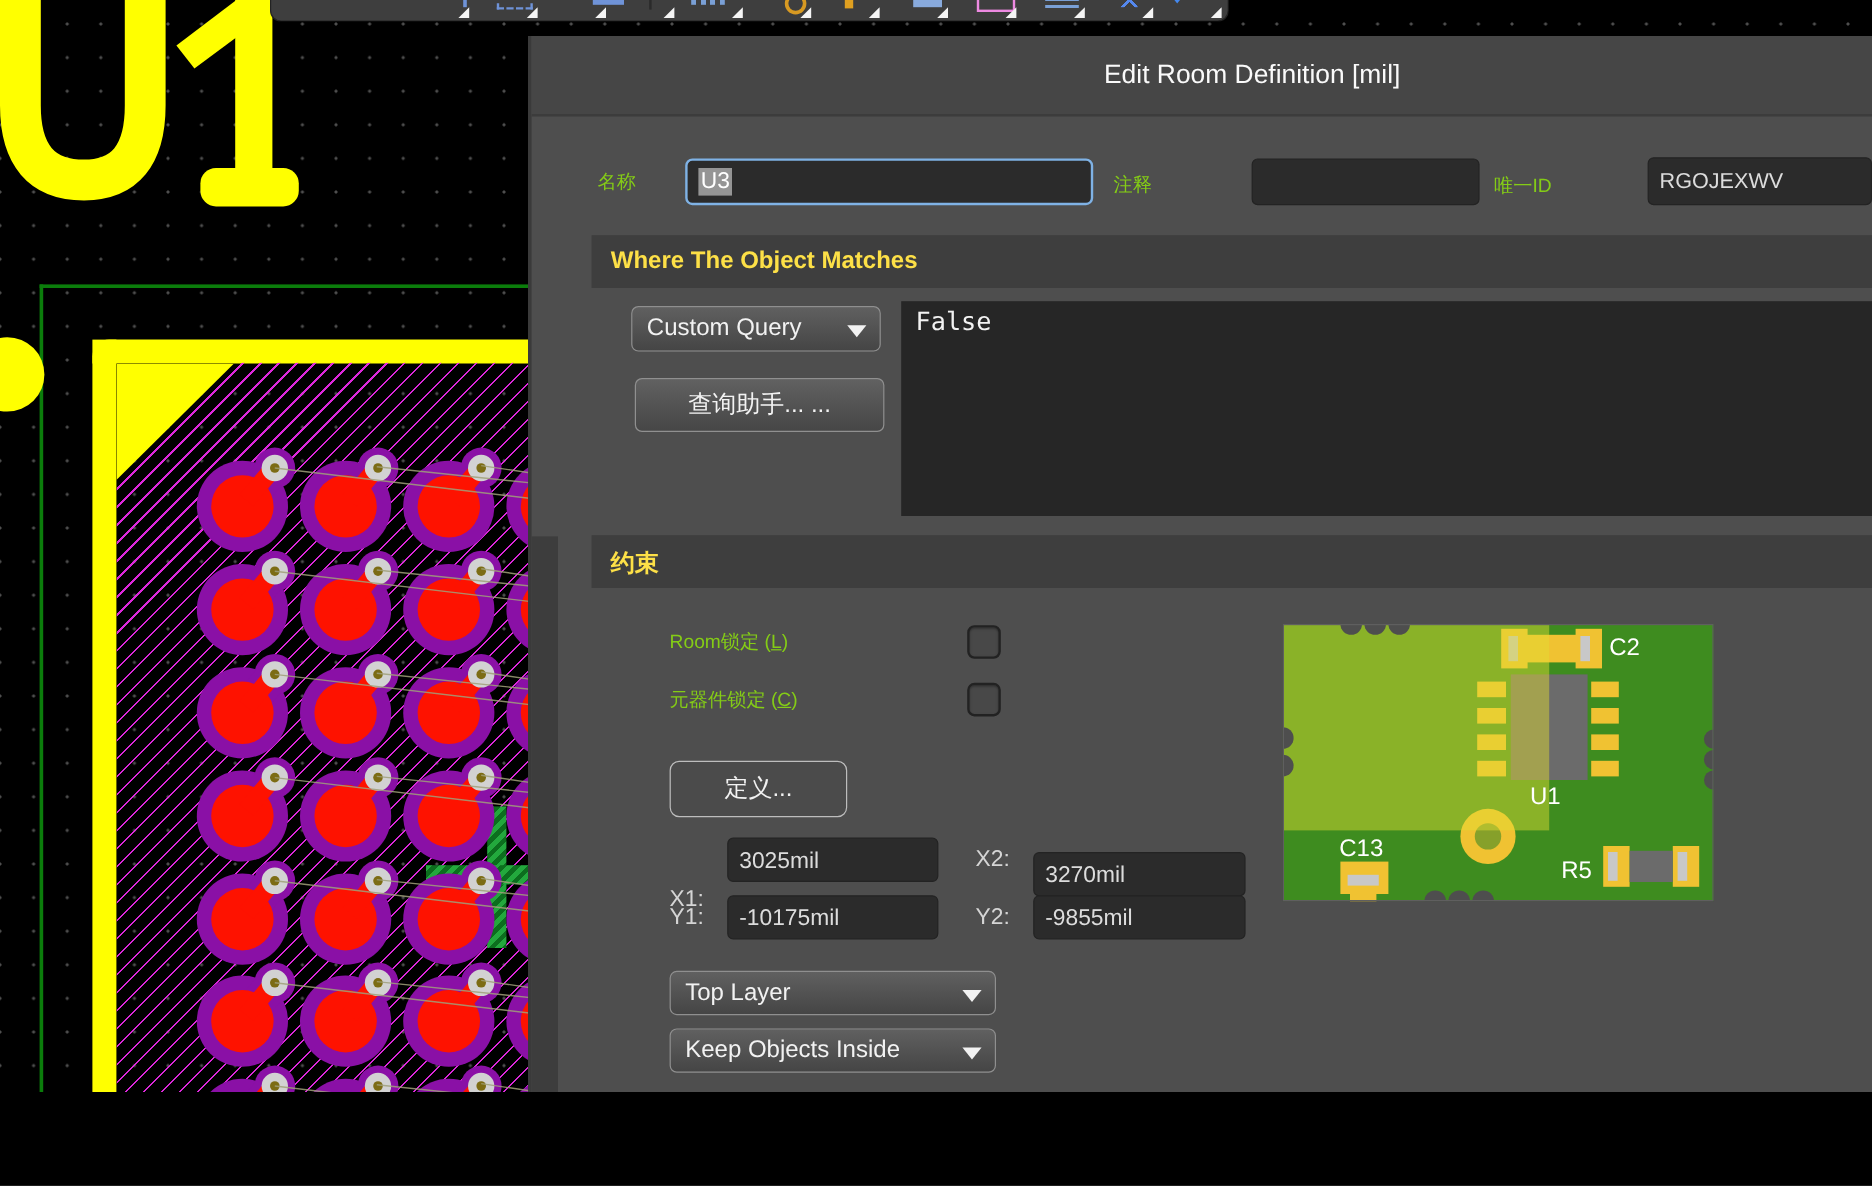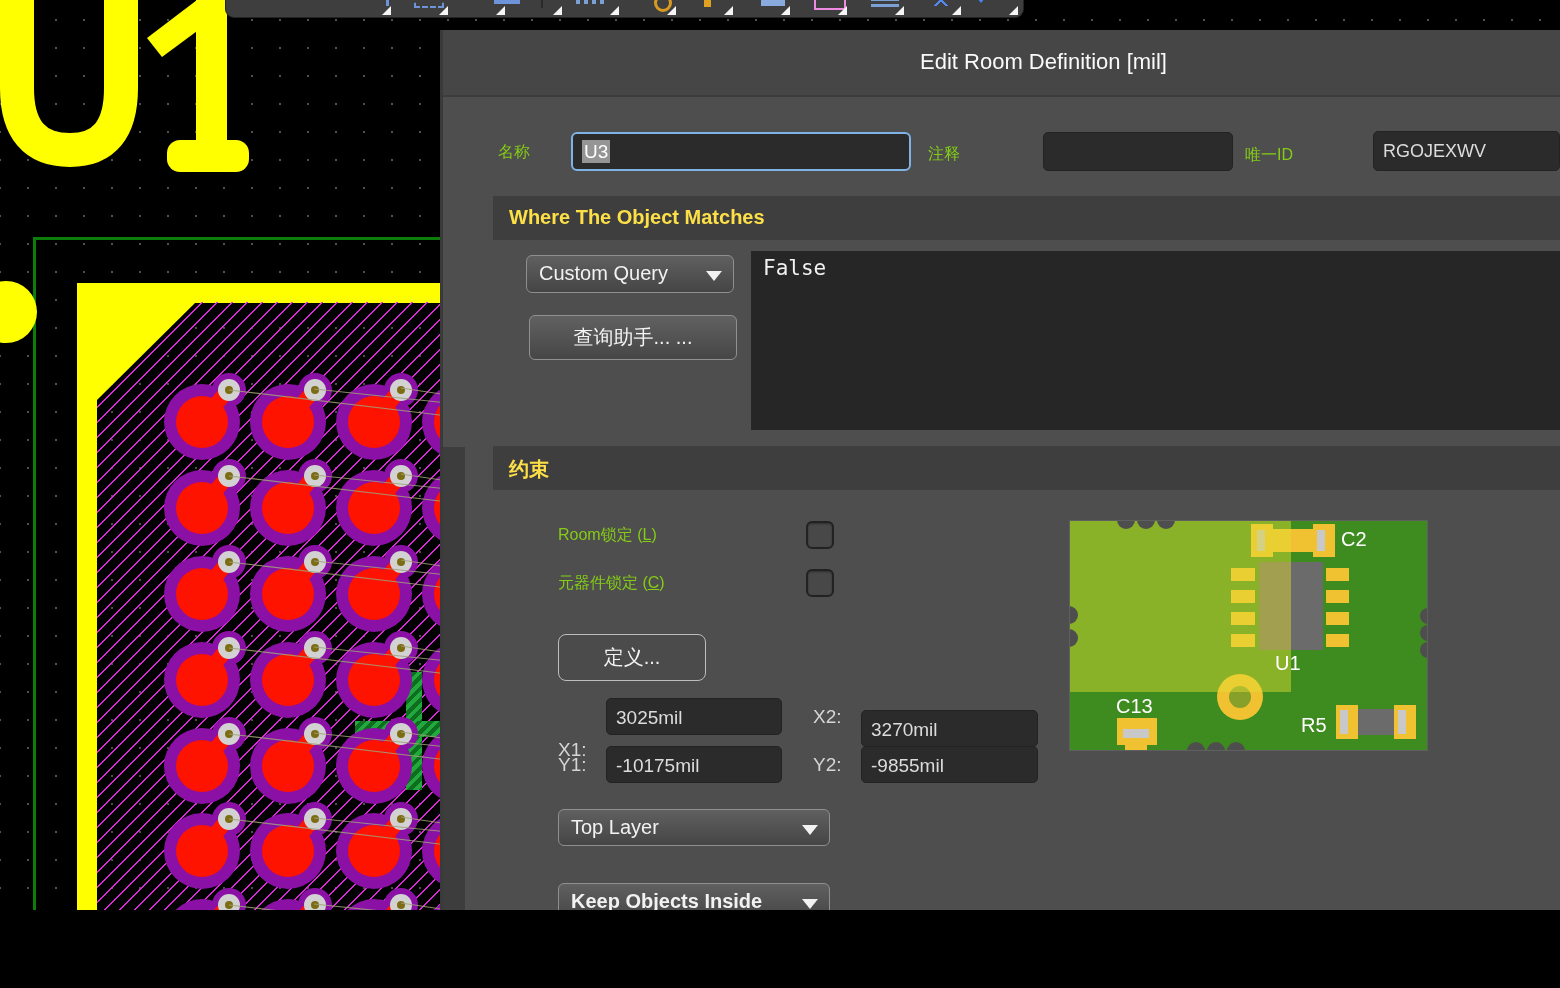--- a/index.html
+++ b/index.html
@@ -450,21 +450,21 @@
     <div class="inp" style="left:418px;top:668px;width:177px;height:37px;margin-top:12px;">3270mil</div>
     <div class="sml" style="left:115px;top:724px;">Y1:</div>
     <div class="inp" style="left:163px;top:716px;width:176px;height:37px;">-10175mil</div>
     <div class="sml" style="left:370px;top:724px;">Y2:</div>
     <div class="inp" style="left:418px;top:716px;width:177px;height:37px;">-9855mil</div>
 
     <div class="dd" style="left:115px;top:779px;width:272px;height:37px;">
       <span>Top Layer</span>
       <i class="car"></i>
     </div>
-    <div class="dd" style="left:115px;top:853px;width:272px;height:37px;font-weight:bold;">
+    <div class="dd" style="left:115px;top:827px;width:272px;height:37px;">
       <span>Keep Objects Inside</span>
       <i class="car"></i>
     </div>
 
     <svg id="preview" viewBox="0 0 359 231">
       <rect x="0" y="0" width="359" height="231" fill="#3e8c1f"></rect>
 
       <rect x="182" y="4" width="22" height="33" fill="#f0c232"></rect>
       <rect x="244" y="4" width="22" height="33" fill="#f0c232"></rect>
       <rect x="196" y="9" width="56" height="23" fill="#f0c232"></rect>

